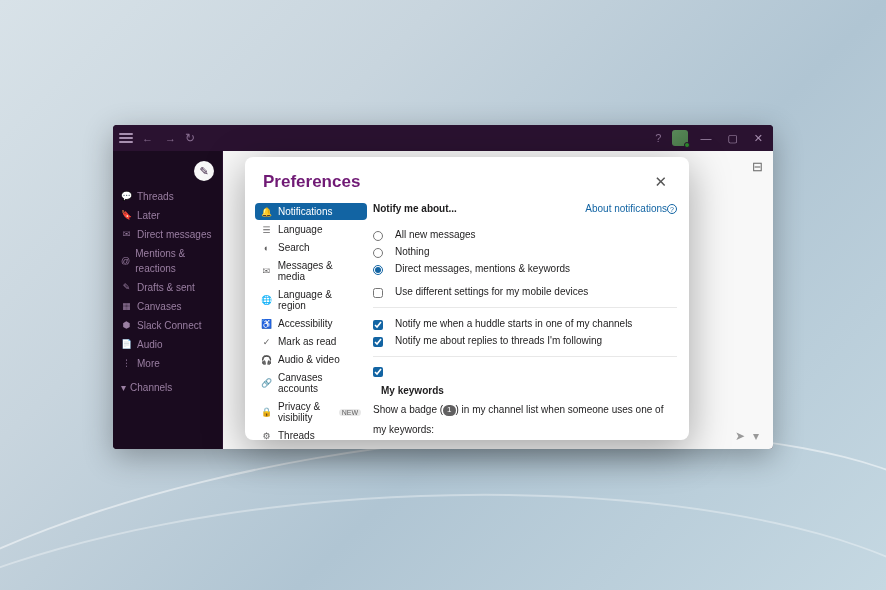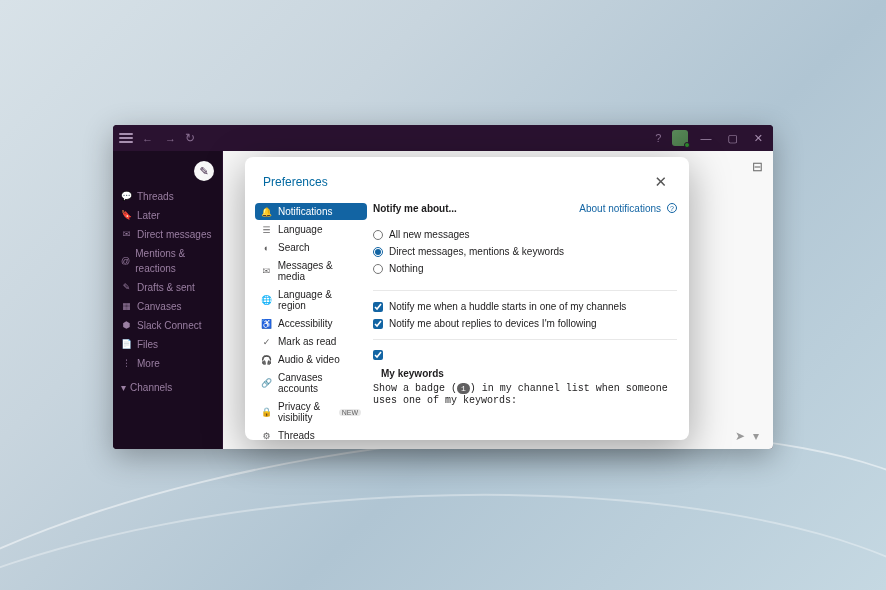--- a/index.html
+++ b/index.html
@@ -56,41 +56,41 @@
 .main-area { flex: 1; background: #f8f8f8; position: relative; }
 .thread-icon { position: absolute; top: 8px; right: 10px; color: #666; font-size: 13px; }
 .compose-footer { position: absolute; bottom: 6px; right: 14px; display: flex; gap: 8px; color: #999; font-size: 12px; }
 
 .modal {
   position: absolute; left: 245px; top: 157px; width: 444px; height: 283px;
   background: #fff; border-radius: 8px; box-shadow: 0 10px 40px rgba(0,0,0,0.35);
   display: flex; flex-direction: column; overflow: hidden;
 }
 .modal-header { padding: 14px 18px 10px; display: flex; align-items: center; }
-.modal-title { font-size: 12px; font-weight: 400; color: #0369a1; }
+.modal-title { font-size: 17px; font-weight: 700; color: #701a75; }
 .close-x { margin-left: auto; color: #555; font-size: 15px; cursor: pointer; padding: 2px 4px; }
 .modal-body { flex: 1; display: flex; overflow: hidden; }
 .pref-nav { width: 122px; padding: 0 0 0 10px; font-size: 10px; }
 .pref-item { display: flex; align-items: center; gap: 6px; padding: 3px 6px; color: #1d1c1d; border-radius: 4px; margin-bottom: 1px; }
 .pref-item.active { background: #1264a3; color: #fff; }
 .pref-icon { width: 11px; display: inline-flex; justify-content: center; font-size: 9px; color: #616061; }
 .pref-item.active .pref-icon { color: #fff; }
 .pref-badge { font-size: 7px; background: #e8e8e8; color: #616061; padding: 0 3px; border-radius: 6px; margin-left: 3px; }
 
 .pref-content { flex: 1; padding: 0 12px 8px 6px; font-size: 10px; color: #1d1c1d; overflow-y: auto; position: relative; }
 .pref-content::-webkit-scrollbar { width: 7px; }
 .pref-content::-webkit-scrollbar-thumb { background: #ccc; border-radius: 4px; }
 .section-head { display: flex; align-items: center; margin-bottom: 12px; }
 .section-title { font-weight: 700; color: #1d1c1d; }
-.about-link { margin-left: auto; color: #1264a3; display: flex; align-items: flex-start; gap: 6px; }
-.radio-row, .check-row { display: flex; align-items: center; gap: 6px; padding: 2px 0; line-height: 13px; }
+.about-link { margin-left: auto; color: #1264a3; display: flex; align-items: flex-end; gap: 0; }
+.radio-row, .check-row { display: flex; align-items: flex-end; gap: 12px; padding: 2px 0; line-height: 13px; }
 .radio-row input, .check-row input { margin-top: 1px; accent-color: #1264a3; width: 10px; height: 10px; flex-shrink: 0; }
 .divider { border: none; border-top: 1px solid #e8e8e8; margin: 7px 0; }
 .subhead { font-weight: 700; margin: 6px 8px 4px; }
-.kw-text { line-height: 12px; font-family: Liberation Mono, monospace; }
+.kw-text { line-height: 20px; }
 .kw-badge { display: inline-flex; background: #616061; color: #fff; font-size: 8px; padding: 0 4px; border-radius: 7px; align-items: center; height: 11px; vertical-align: middle; }
 .help-circle { display: inline-flex; width: 10px; height: 10px; border: 1px solid #1264a3; border-radius: 50%; align-items: center; justify-content: center; font-size: 7px; }
 </style>
 </head>
 <body>
 <div class="bg-curves"></div>
 
 <div class="app-window">
   <div class="titlebar">
     <div class="tb-left">
@@ -141,21 +141,21 @@
       <div class="sb-item">
           <span class="sb-icon">▦</span>
           <span>Canvases</span>
         </div>
       <div class="sb-item">
           <span class="sb-icon">⬢</span>
           <span>Slack Connect</span>
         </div>
       <div class="sb-item">
           <span class="sb-icon">📄</span>
-          <span>Files</span>
+          <span>Audio</span>
         </div>
       <div class="sb-item">
           <span class="sb-icon">⋮</span>
           <span>More</span>
         </div>
       <div class="sb-section">
           <span>▾</span>
           <span>Channels</span>
         </div>
     </div>
@@ -229,36 +229,40 @@
         <a class="about-link">
           <span>About notifications</span>
           <span class="help-circle">?</span>
         </a>
       </div>
       <label class="radio-row">
           <input type="radio" name="notify" style="">
           <span>All new messages</span>
         </label>
       <label class="radio-row">
+          <input type="radio" name="notify" style="">
+          <span>Nothing</span>
+        </label>
+      <label class="radio-row">
           <input type="radio" name="notify" checked="" style="">
           <span>Direct messages, mentions &amp; keywords</span>
         </label>
-      <label class="radio-row">
-          <input type="radio" name="notify" style="">
-          <span>Nothing</span>
-        </label>
       <div style="height:6px"></div>
+      <label class="check-row">
+          <input type="checkbox" style="">
+          <span>Use different settings for my mobile devices</span>
+        </label>
       <hr class="divider">
       <label class="check-row">
           <input type="checkbox" checked="" style="">
           <span>Notify me when a huddle starts in one of my channels</span>
         </label>
       <label class="check-row">
           <input type="checkbox" checked="" style="">
-          <span>Notify me about replies to devices I'm following</span>
+          <span>Notify me about replies to threads I'm following</span>
         </label>
       <hr class="divider">
       <label class="check-row">
           <input type="checkbox" checked="" style="">
         </label>
       <div class="subhead">My keywords</div>
       <div class="kw-text">
         <span>Show a badge (</span><span class="kw-badge">1</span><span>) in my channel list when someone uses one of my keywords:</span>
       </div>
 

